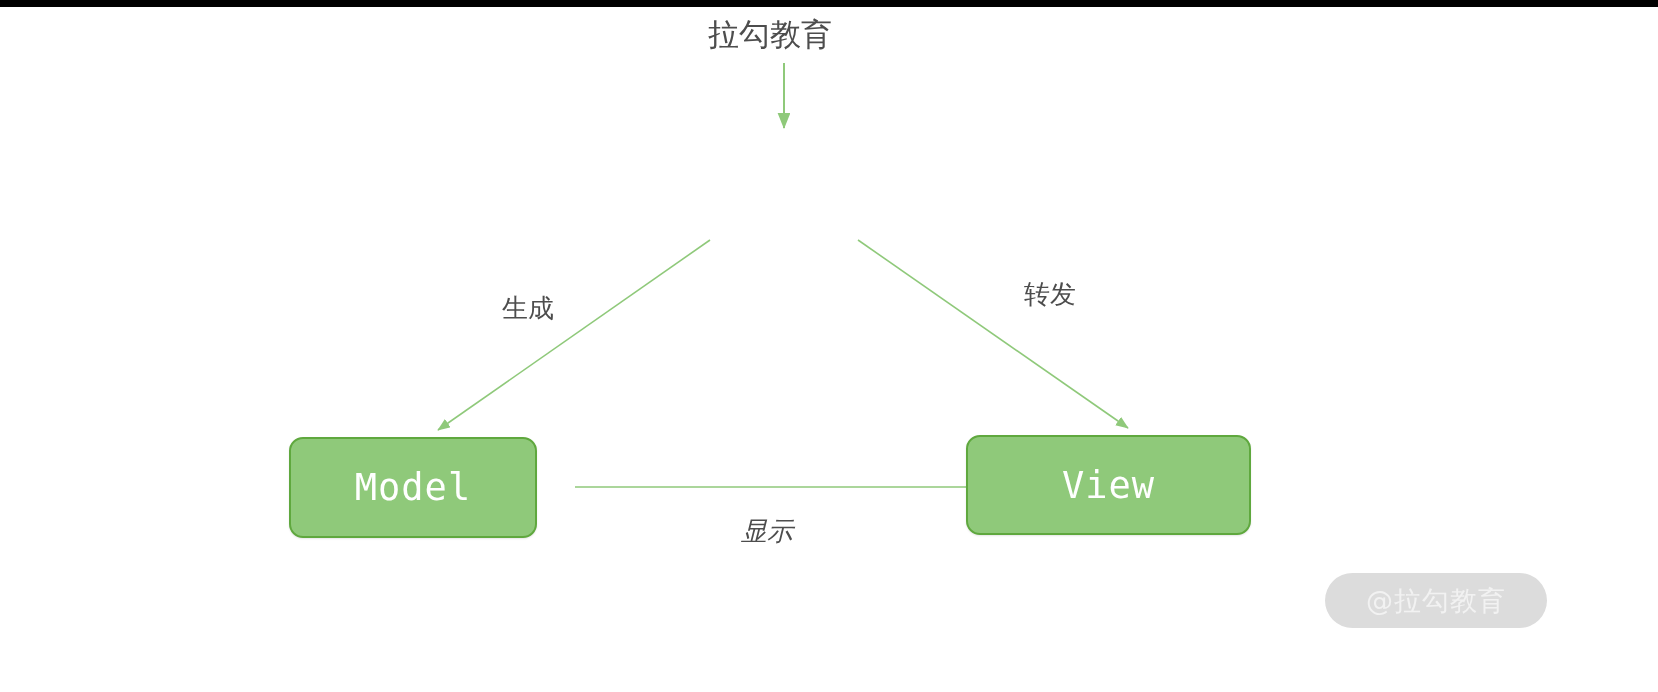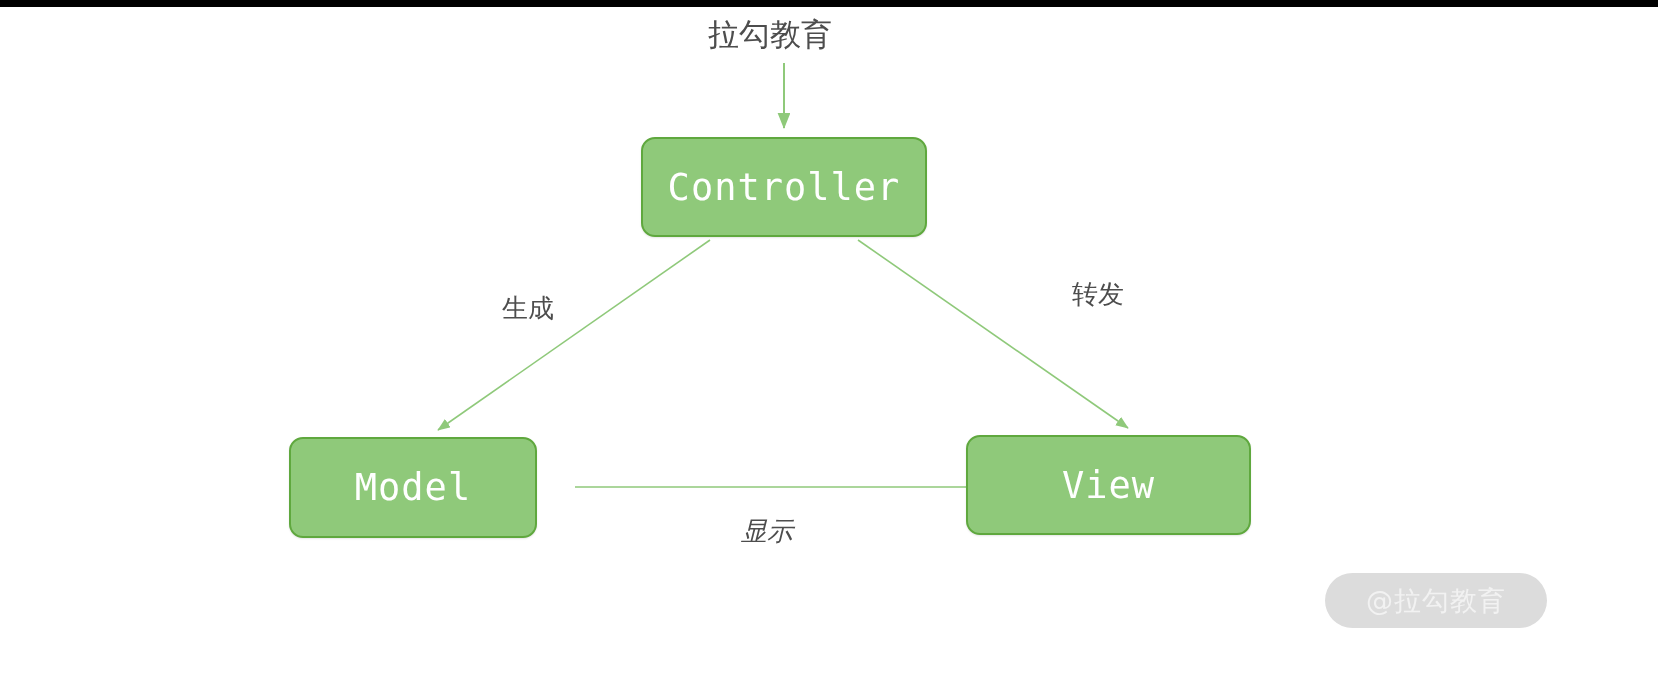--- a/index.html
+++ b/index.html
@@ -53,21 +53,21 @@
   .edge-label {
     position:absolute;
     color:#4D4D4D;
     font-family:"DejaVu Sans", sans-serif;
     font-size:26px;
     white-space:nowrap;
     user-select:none;
   }
   #label-request { left:708px; top:14px; font-size:31px; }
   #label-generate { left:502px; top:291px; }
-  #label-forward  { left:1024px; top:277px;margin-left:48px; }
+  #label-forward  { left:1024px; top:277px; }
   #label-display  { left:741px; top:514px;font-style:italic; }
   
   #watermark {
     position:absolute;
     left:1325px; top:573px;
     width:222px; height:55px;
     background:#DCDCDC;
     border-radius:28px;
     display:flex; align-items:center; justify-content:center;
     color:#F2F2F2;
@@ -101,21 +101,20 @@
 
     <g>
       <line x1="858" y1="240" x2="1128" y2="428" stroke="#8FC97A" stroke-width="1.6" marker-end="url(#arrowhead)"></line>
     </g>
 
     <g>
       <line x1="575" y1="487" x2="982" y2="487" stroke="#8FC97A" stroke-width="1.6" marker-end="url(#arrowhead)"></line>
     </g>
   </svg>
 
-  <div class="node" id="node-controller">Controller</div>
 
   <div class="node" id="node-model">Model</div>
 
   <div class="node" id="node-view">View</div>
 
   <div class="edge-label" id="label-request">拉勾教育</div>
 
   <div class="edge-label" id="label-generate">生成</div>
 
   <div class="edge-label" id="label-forward">转发</div>

